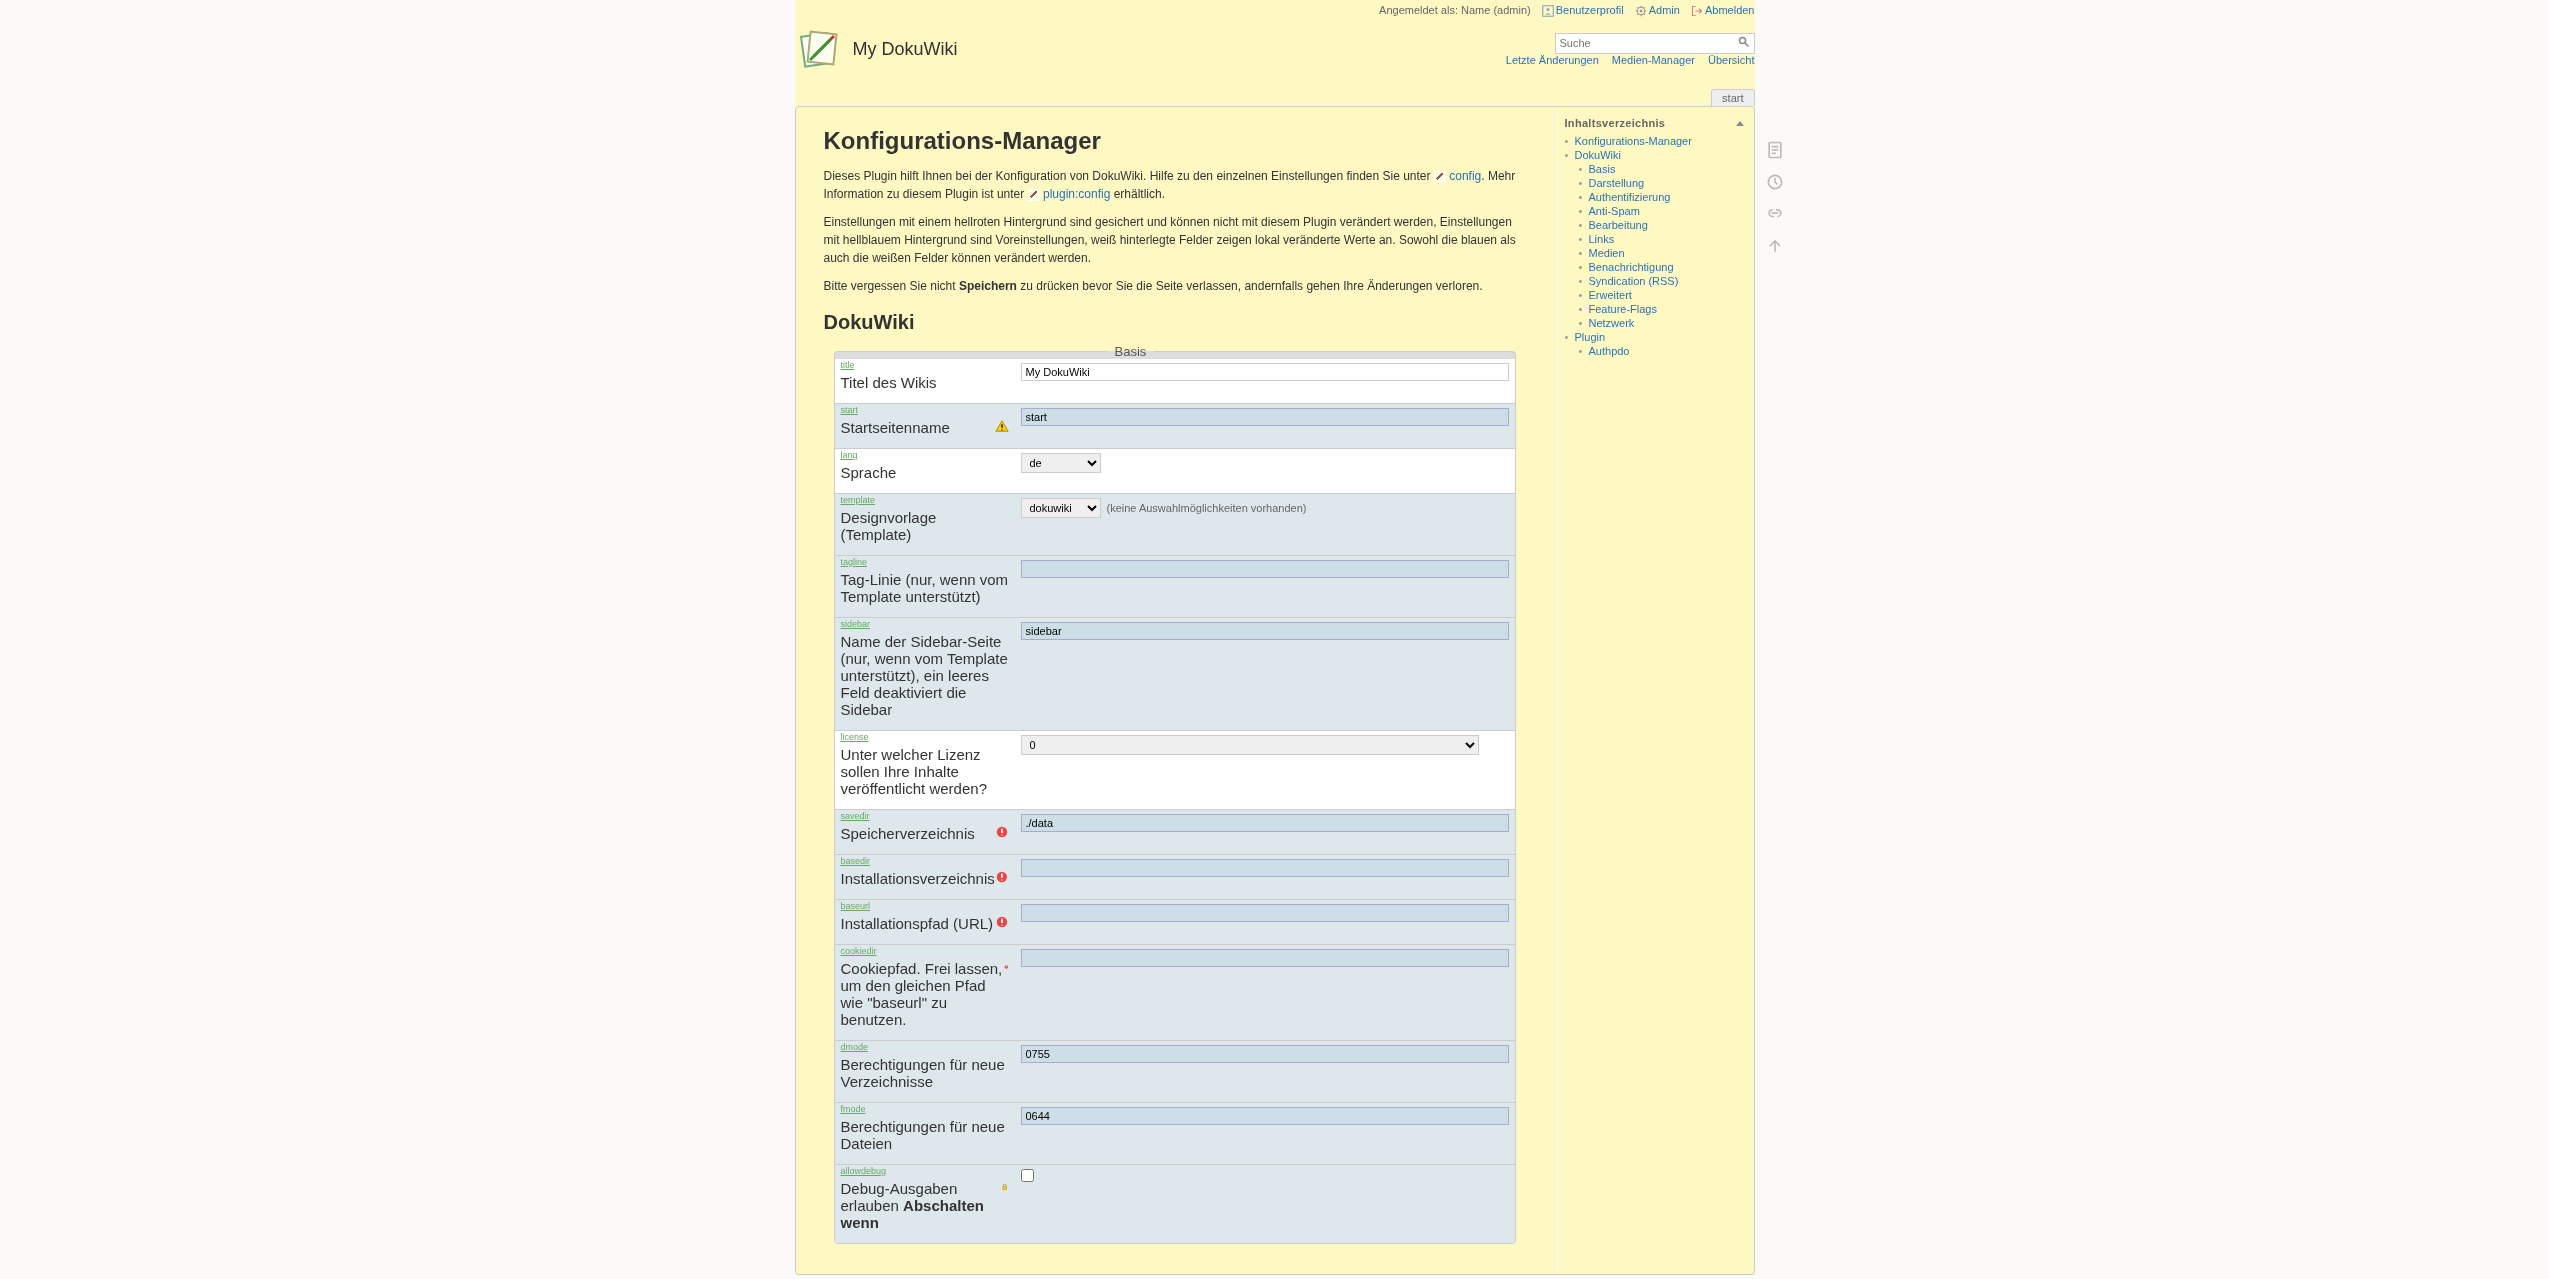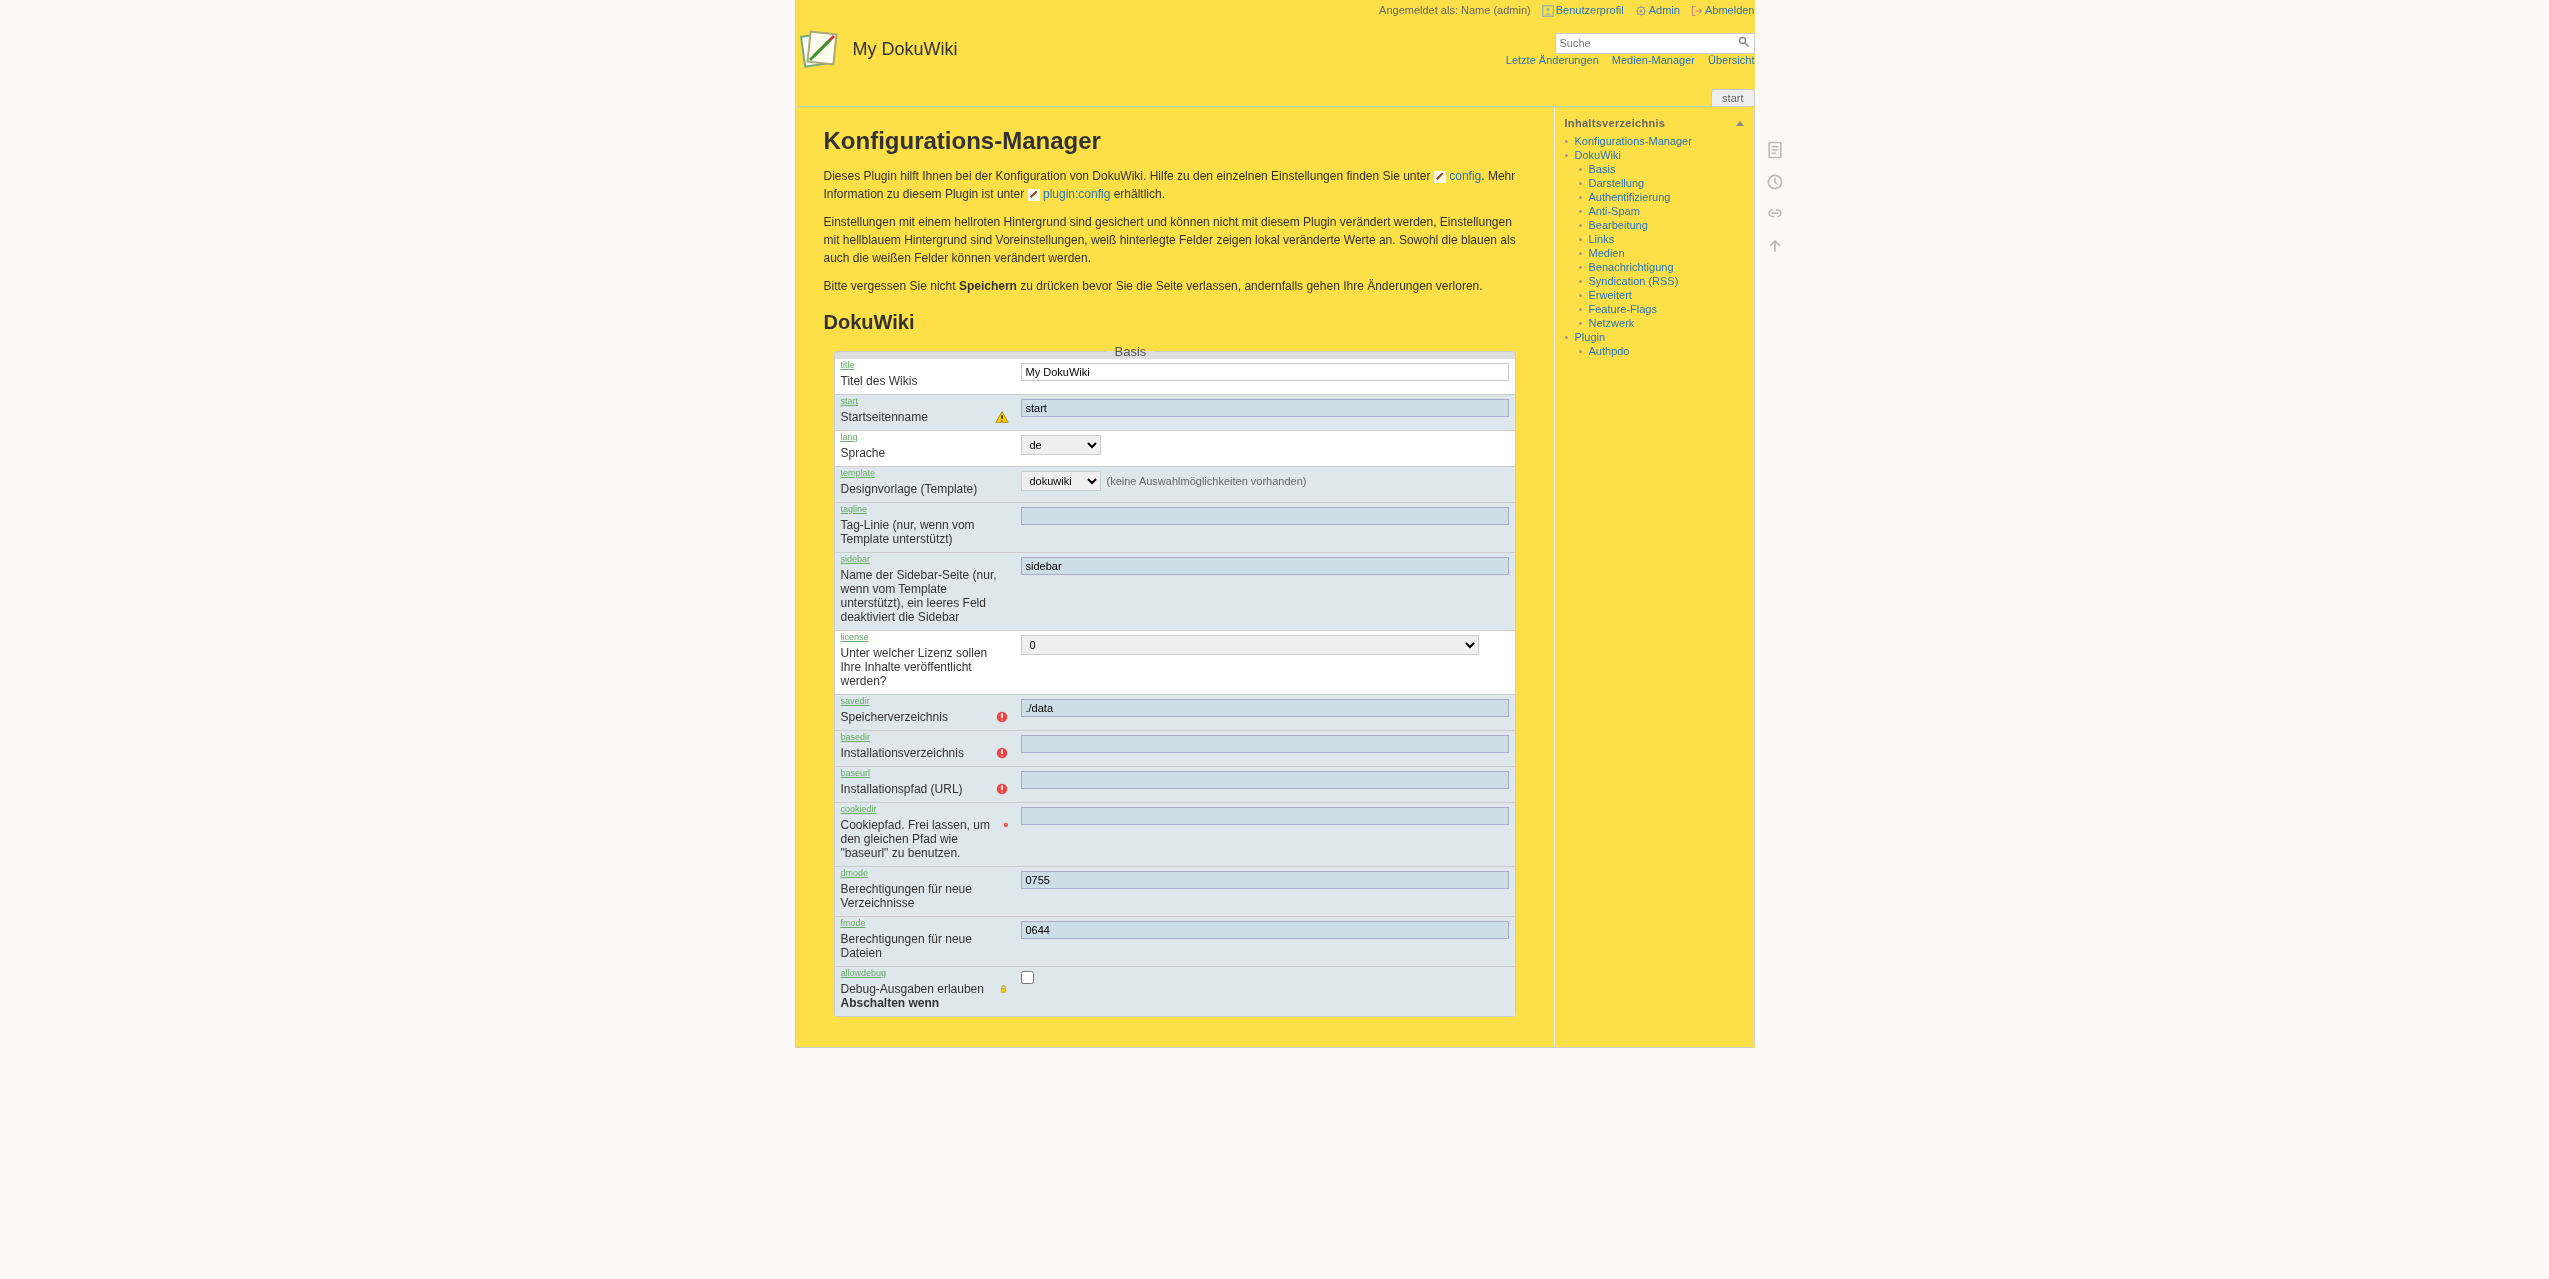--- a/index.html
+++ b/index.html
@@ -1,18 +1,18 @@
 <!DOCTYPE html>
 <html><head>
 <meta charset="utf-8">
 <style>
 * { box-sizing: border-box; margin: 0; padding: 0; }
 body { font-family: Arial, sans-serif; font-size: 12px; background: #fbfaf9; color: #333; }
 a { color: #2b73b7; text-decoration: none; }
-.container { max-width: 960px; margin: 0 auto; background: #fde047; }
+.container { max-width: 960px; margin: 0 auto; background: #fef9c3; }
 .usertools { text-align: right; padding: 4px 0; font-size: 11px; color: #666; }
 .usertools a { margin-left: 8px; }
 .usertools .icon-box { display: inline-block; width: 12px; height: 12px; vertical-align: middle; margin-right: 2px; }
 .header { display: flex; align-items: center; padding: 4px 0 8px; }
 .logo { width: 48px; height: 48px; margin-right: 10px; }
 .sitename { font-size: 18px; color: #333; font-weight: normal; }
 .header-right { margin-left: auto; text-align: right; }
 .searchbox { display: flex; align-items: center; border: 1px solid #ccc; width: 200px; float: right; background: #fff; }
 .searchbox input { border: none; padding: 2px 4px; font-size: 11px; flex: 1; outline: none; }
 .searchbox button { border: none; background: none; padding: 2px 4px; cursor: pointer; color: #999; }
@@ -32,21 +32,21 @@
 .toc ul { list-style: none; padding-left: 0; }
 .toc li { margin: 2px 0; padding-left: 10px; position: relative; }
 .toc li:before { content: "•"; position: absolute; left: 0; color: #999; }
 .toc li ul { padding-left: 4px; }
 fieldset.config { border: 1px solid #ccc; border-radius: 4px; padding: 0; margin: 10px; background: #ddd; }
 fieldset.config legend { padding: 0 8px; color: #555; margin-left: 40%; font-size: 13px; }
 .config-row { display: flex; border-top: 1px solid #ccc; }
 .config-row:first-of-type { border-top: none; }
 .config-left { width: 180px; padding: 0; }
 .config-key { font-size: 9px; color: #6a6; padding: 1px 6px 0; text-decoration: underline; }
-.config-label { padding: 4px 6px 6px; font-size: 12px; display: flex; justify-content: space-between; align-items: flex-start; }
+.config-label { padding: 4px 6px 12px; font-size: 15px; display: flex; justify-content: space-between; align-items: flex-start; }
 .config-right { flex: 1; padding: 4px 6px; }
 .config-right input[type=text], .config-right select { width: 100%; border: 1px solid #ccc; padding: 2px 4px; font-size: 11px; }
 .config-right select.narrow { width: 80px; }
 .bg-default .config-left, .bg-default .config-right { background: #dee7ec; }
 .bg-default input[type=text] { background: #cddee7; border-color: #aac; }
 .bg-local .config-left, .bg-local .config-right { background: #fff; }
 .dim-text { color: #666; font-size: 11px; margin-left: 6px; }
 .warn-icon, .danger-icon { display: inline-block; width: 14px; height: 14px; }
 .side-icons { position: absolute; left: 50%; margin-left: 490px; top: 140px; display: flex; flex-direction: column; gap: 12px; }
 .side-icons .sicon { width: 20px; height: 20px; color: #bbb; cursor: pointer; }

